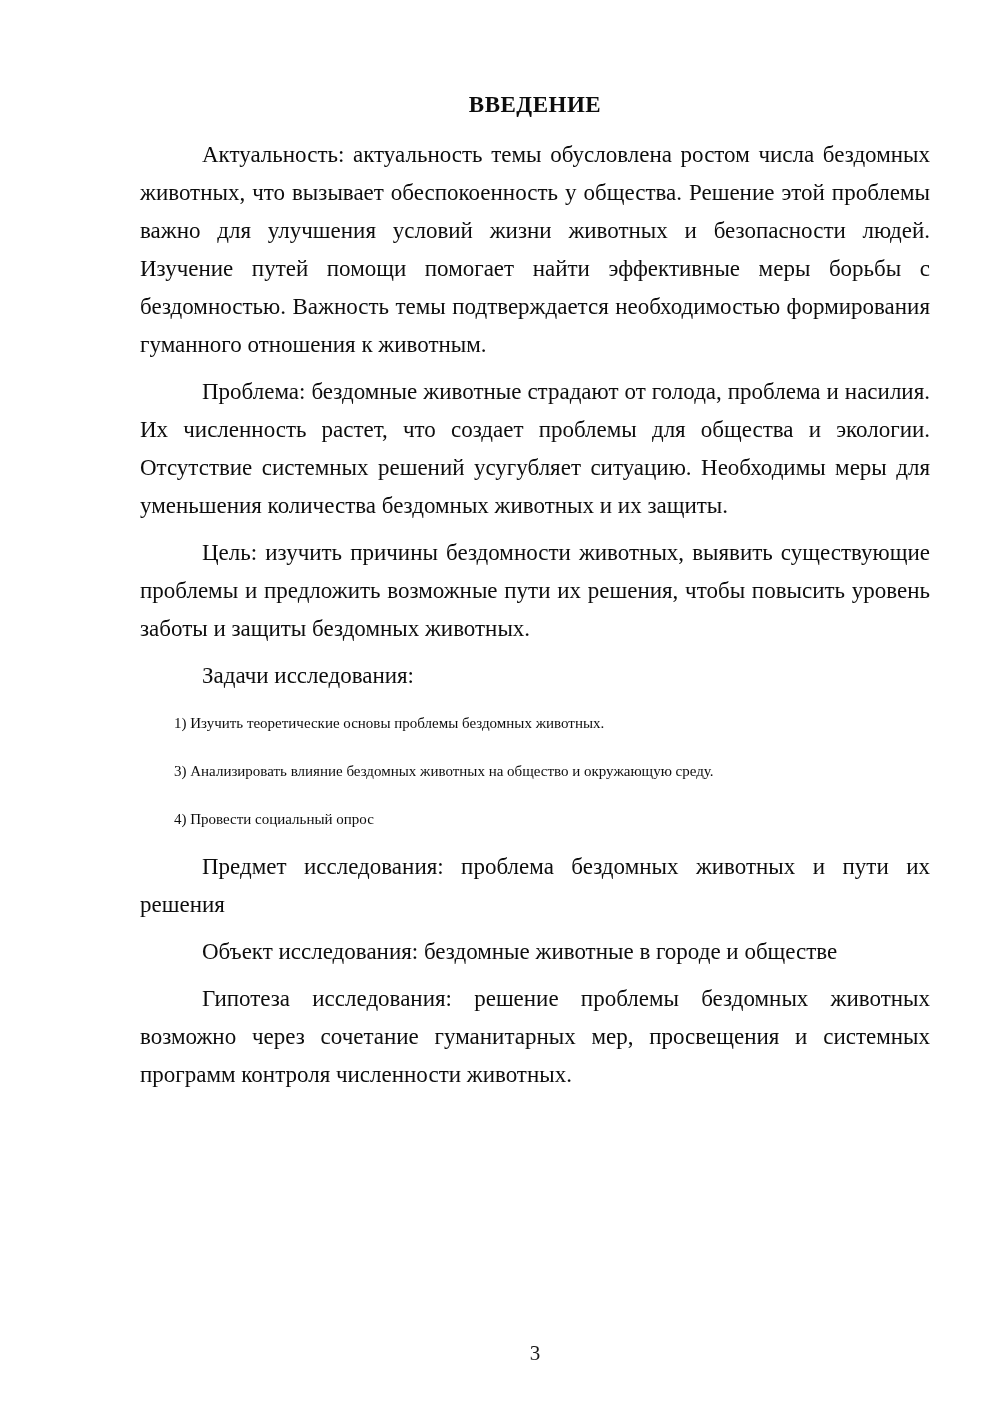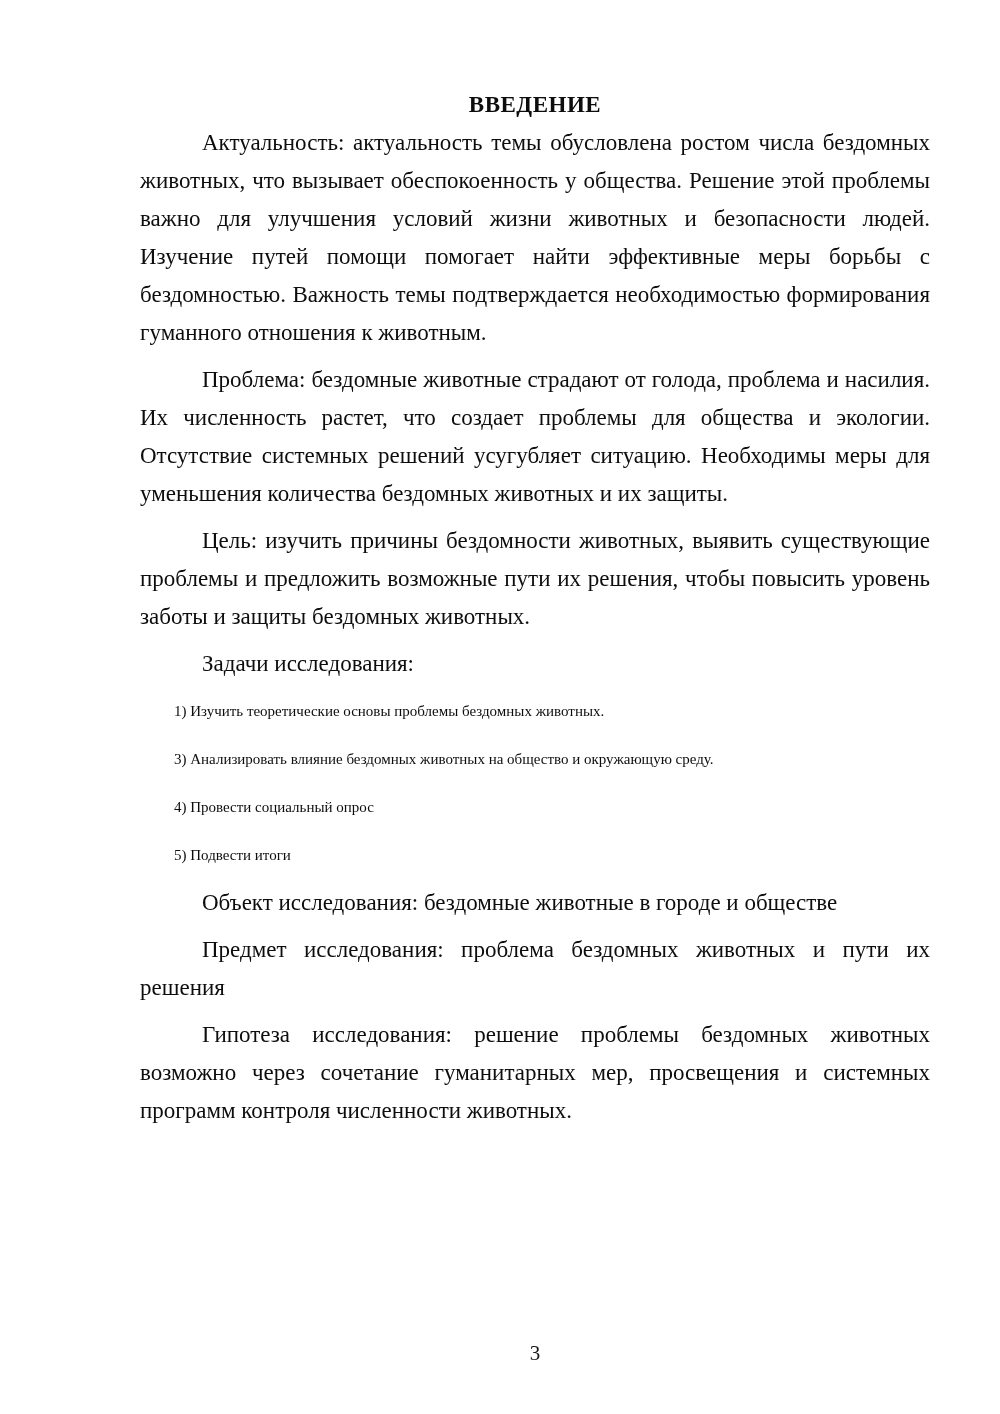--- a/index.html
+++ b/index.html
@@ -15,20 +15,21 @@
     color: #0d0d0d;
     font-family: "Liberation Serif", "DejaVu Serif", serif;
     padding: 86px 70px 0 140px;
     overflow: hidden;
   }
   .doc-title {
     text-align: center;
     font-size: 23px;
     font-weight: bold;
     line-height: 38px;
+    margin-bottom: 12px;
     letter-spacing: 0.5px;
   }
   .para {
     font-size: 23px;
     line-height: 38px;
     text-align: justify;
     text-indent: 62px;
     margin-bottom: 9px;
   }
   .task {
@@ -63,23 +64,22 @@
 
   <p class="para">Задачи исследования:</p>
 
   <p class="task">1) Изучить теоретические основы проблемы бездомных животных.</p>
 
 
   <p class="task">3) Анализировать влияние бездомных животных на общество и окружающую среду.</p>
 
   <p class="task">4) Провести социальный опрос</p>
 
-  <p class="task">5) Подвести итоги</p>
+
+  <p class="para">Предмет исследования: проблема бездомных животных и пути их решения</p>
 
   <p class="para">Объект исследования: бездомные животные в городе и обществе</p>
-
-  <p class="para">Предмет исследования: проблема бездомных животных и пути их решения</p>
 
   <p class="para">Гипотеза исследования: решение проблемы бездомных животных возможно через сочетание гуманитарных мер, просвещения и системных программ контроля численности животных.</p>
 
   <div class="page-number">3</div>
 
 </div>
 
 </body></html>

